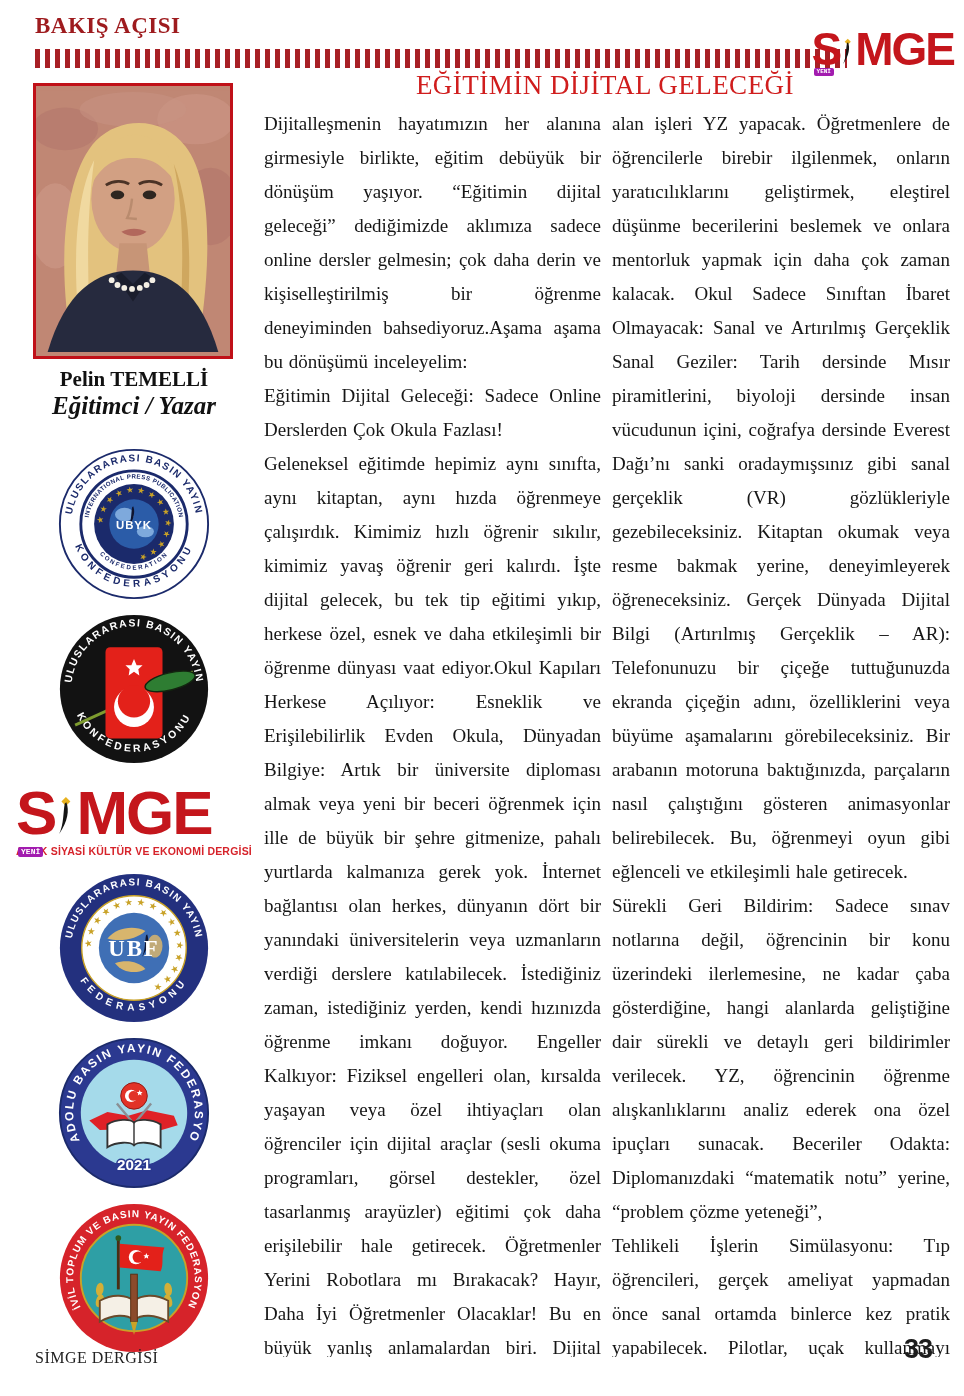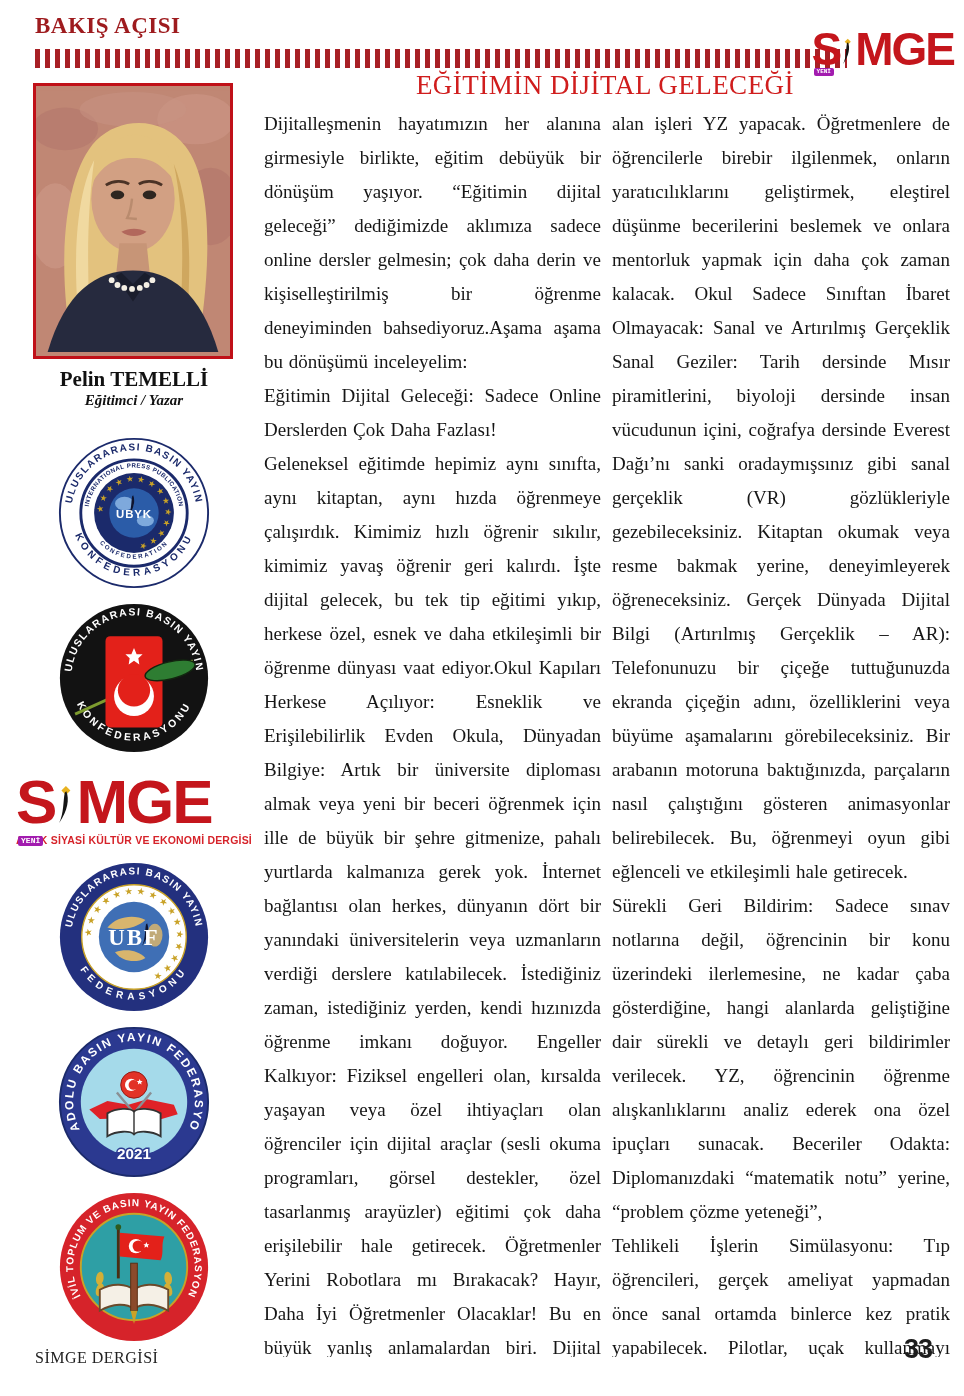--- a/index.html
+++ b/index.html
@@ -30,21 +30,21 @@
   .brand-side .quill-svg{width:19px;height:55px;margin:0 1px;}
   .brand-side .yeni{position:absolute;left:2px;bottom:0px;font-size:8px;}
   .brand-tagline{font-family:"Liberation Sans",sans-serif;font-weight:bold;color:#D6232A;
         font-size:10.5px;letter-spacing:.2px;margin-top:2px;white-space:nowrap;}
 
   
   .sidebar{position:absolute;left:33px;top:83px;width:202px;}
   .photo-frame{width:200px;height:276px;border:3px solid #C01018;box-sizing:border-box;
                overflow:hidden;background:#C08774;}
   .author-name{margin-top:8px;text-align:center;font-size:21px;font-weight:bold;color:#111;}
-  .author-role{text-align:center;font-size:15px;font-weight:bold;font-style:italic;color:#111;}
+  .author-role{text-align:center;font-size:25px;font-weight:bold;font-style:italic;color:#111;}
   .logos{margin-top:28px;display:flex;flex-direction:column;align-items:center;gap:13px;}
   .badge{display:block;}
 
   
   .col{position:absolute;top:107px;height:1250px;overflow:hidden;}
   .col-left{left:264px;width:337px;}
   .col-right{left:612px;width:338px;}
   .col p{margin:0;text-align:justify;font-size:19px;line-height:34px;color:#161616;
          word-spacing:1px;}
   .devami{position:absolute;left:612px;top:1254px;font-size:22px;font-weight:bold;
@@ -263,21 +263,21 @@
         <path d="M44 104 C 58 96 72 98 80 104 C 88 98 102 96 116 104 L116 126 C 102 118 88 118 80 124 C 72 118 58 118 44 126 Z" fill="#F5F0E6" stroke="#6B4A2B" stroke-width="2"></path>
         <rect x="76.5" y="76" width="7" height="50" fill="#8B4A2B" stroke="#5A2D12" stroke-width="1"></rect>
         <polygon points="76.5,126 83.5,126 80,140" fill="#C9A227"></polygon>
       </svg>
 
     </div>
   </div>
 
   <div class="col col-left">
     <p>Dijitalleşmenin hayatımızın her alanına girmesiyle birlikte, eğitim debüyük bir dönüşüm yaşıyor. “Eğitimin dijital geleceği” dediğimizde aklımıza sadece online dersler gelmesin; çok daha derin ve kişiselleştirilmiş bir öğrenme deneyiminden bahsediyoruz.Aşama aşama bu dönüşümü inceleyelim:</p>
-    <p>Eğitimin Dijital Geleceği: Sadece Online Derslerden Çok Daha Fazlası!</p>
+    <p>Eğitimin Dijital Geleceği: Sadece Online Derslerden Çok Okula Fazlası!</p>
     <p>Geleneksel eğitimde hepimiz aynı sınıfta, aynı kitaptan, aynı hızda öğrenmeye çalışırdık. Kimimiz hızlı öğrenir sıkılır, kimimiz yavaş öğrenir geri kalırdı. İşte dijital gelecek, bu tek tip eğitimi yıkıp, herkese özel, esnek ve daha etkileşimli bir öğrenme dünyası vaat ediyor.Okul Kapıları Herkese Açılıyor: Esneklik ve Erişilebilirlik Evden Okula, Dünyadan Bilgiye: Artık bir üniversite diploması almak veya yeni bir beceri öğrenmek için ille de büyük bir şehre gitmenize, pahalı yurtlarda kalmanıza gerek yok. İnternet bağlantısı olan herkes, dünyanın dört bir yanındaki üniversitelerin veya uzmanların verdiği derslere katılabilecek. İstediğiniz zaman, istediğiniz yerden, kendi hızınızda öğrenme imkanı doğuyor. Engeller Kalkıyor: Fiziksel engelleri olan, kırsalda yaşayan veya özel ihtiyaçları olan öğrenciler için dijital araçlar (sesli okuma programları, görsel destekler, özel tasarlanmış arayüzler) eğitimi çok daha erişilebilir hale getirecek. Öğretmenler Yerini Robotlara mı Bırakacak? Hayır, Daha İyi Öğretmenler Olacaklar! Bu en büyük yanlış anlamalardan biri. Dijital gelecek, öğretmenlerin işini bitirmeyecek, aksine onları daha değerli ve etkili hale getirecek. Kişisel Öğrenme Koçları: Yapay Zeka (YZ) sayesinde öğretmenler, her öğrencinin neyi ne kadar anladığını, nerede zorlandığını anında görecek. YZ, öğrencilerin öğrenme tarzına (görsel, işitsel, uygulamalı) ve hızına göre onlara özel alıştırmalar, videolar veya ek kaynaklar önerecek. Böylece öğretmen, tüm sınıfa aynı şeyi anlatmak yerine, her öğrenciye özel rehberlik eden bir “öğrenme koçu” gibi çalışacak.</p>
 
   </div>
 
   <div class="col col-right">
     <p>alan işleri YZ yapacak. Öğretmenlere de öğrencilerle birebir ilgilenmek, onların yaratıcılıklarını geliştirmek, eleştirel düşünme becerilerini beslemek ve onlara mentorluk yapmak için daha çok zaman kalacak. Okul Sadece Sınıftan İbaret Olmayacak: Sanal ve Artırılmış Gerçeklik Sanal Geziler: Tarih dersinde Mısır piramitlerini, biyoloji dersinde insan vücudunun içini, coğrafya dersinde Everest Dağı’nı sanki oradaymışsınız gibi sanal gerçeklik (VR) gözlükleriyle gezebileceksiniz. Kitaptan okumak veya resme bakmak yerine, deneyimleyerek öğreneceksiniz. Gerçek Dünyada Dijital Bilgi (Artırılmış Gerçeklik – AR): Telefonunuzu bir çiçeğe tuttuğunuzda ekranda çiçeğin adını, özelliklerini veya büyüme aşamalarını görebileceksiniz. Bir arabanın motoruna baktığınızda, parçaların nasıl çalıştığını gösteren animasyonlar belirebilecek. Bu, öğrenmeyi oyun gibi eğlenceli ve etkileşimli hale getirecek.</p>
     <p>Sürekli Geri Bildirim: Sadece sınav notlarına değil, öğrencinin bir konu üzerindeki ilerlemesine, ne kadar çaba gösterdiğine, hangi alanlarda geliştiğine dair sürekli ve detaylı geri bildirimler verilecek. YZ, öğrencinin öğrenme alışkanlıklarını analiz ederek ona özel ipuçları sunacak. Beceriler Odakta: Diplomanızdaki “matematik notu” yerine, “problem çözme yeteneği”,</p>
     <p>Tehlikeli İşlerin Simülasyonu: Tıp öğrencileri, gerçek ameliyat yapmadan önce sanal ortamda binlerce kez pratik yapabilecek. Pilotlar, uçak kullanmayı simülatörlerde öğrenebilecek. Kimya deneylerinde patlama riski olmadan, sanal ortamda güvenle deneyler yapılabilecek. Notlardan Çok Yetenekler Öne Çıkacak: Değerlendirme ve Geri Bildirim</p>
     <p>“işbirliği becerisi”, “eleştirel düşünme yeteneği” gibi daha somut ve iş hayatında gerçekten aranan becerileriniz ön plana çıkacak.</p>
   </div>

